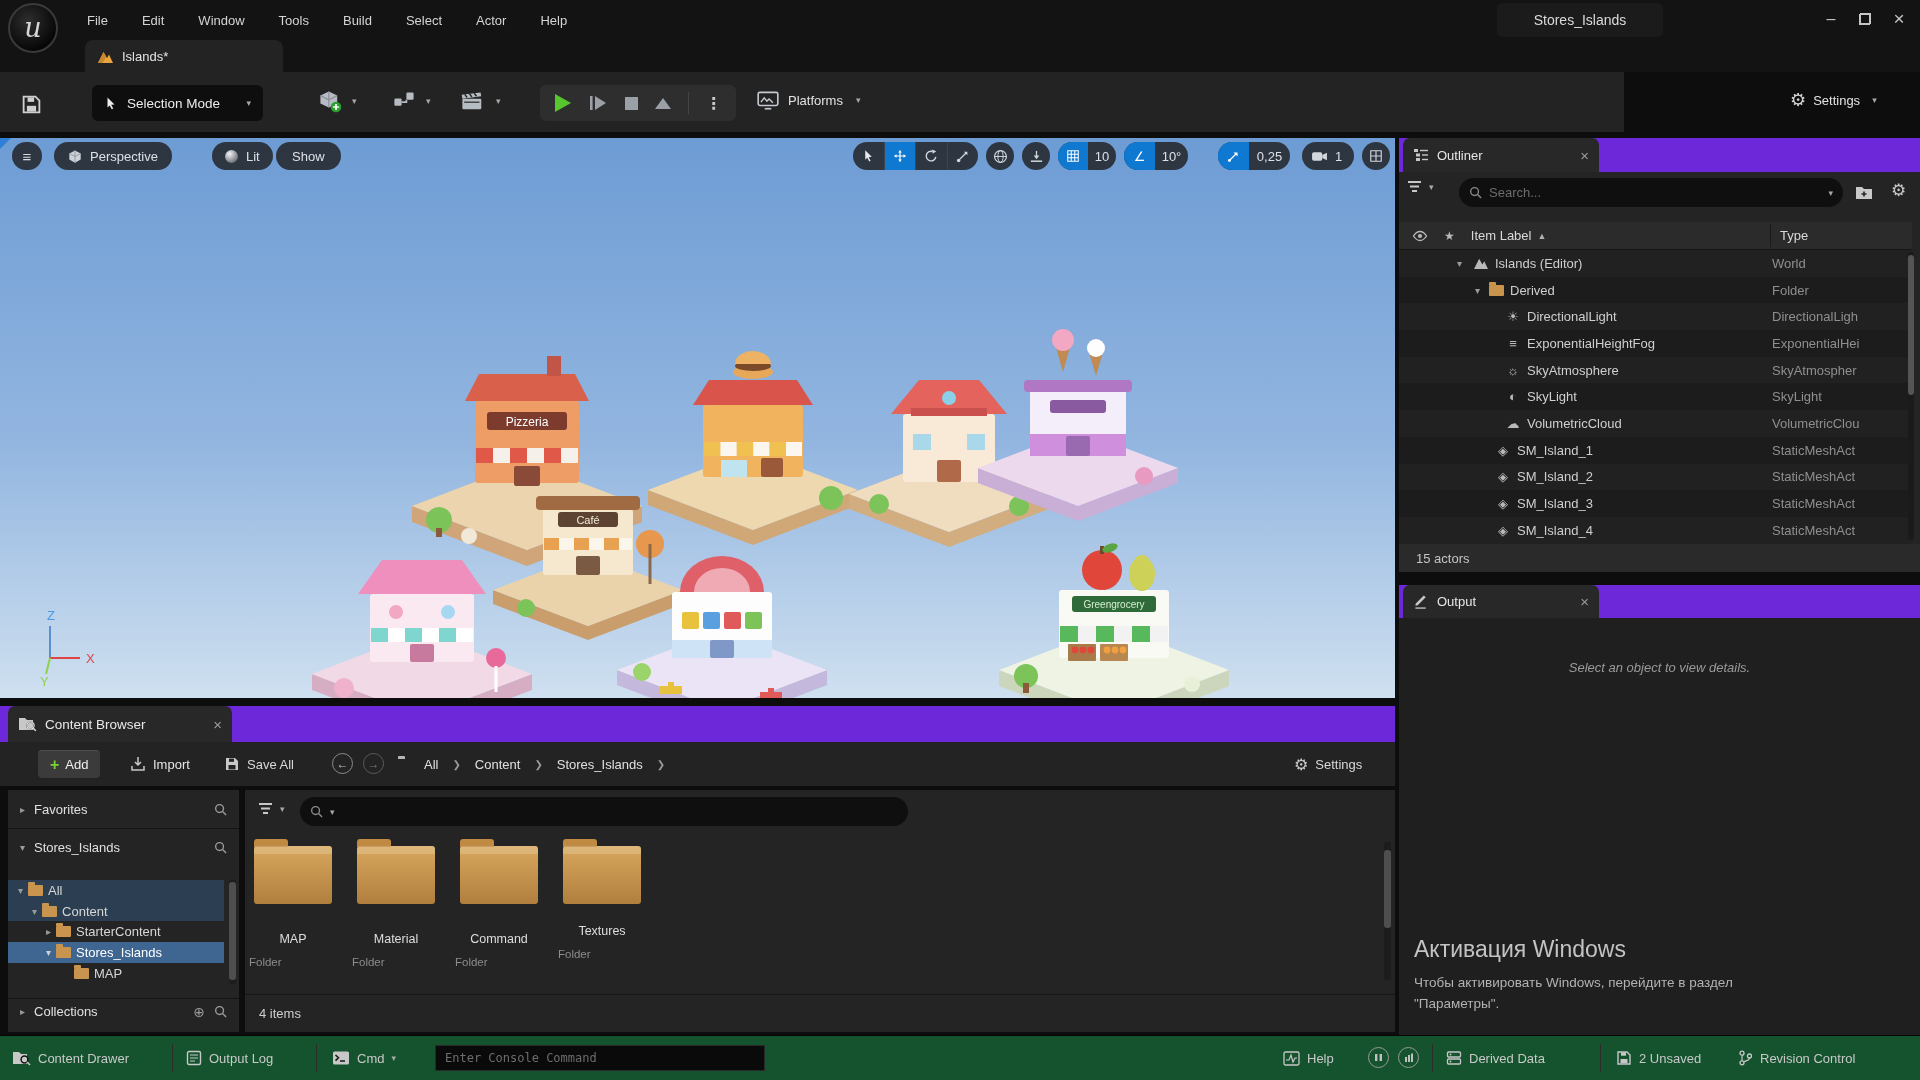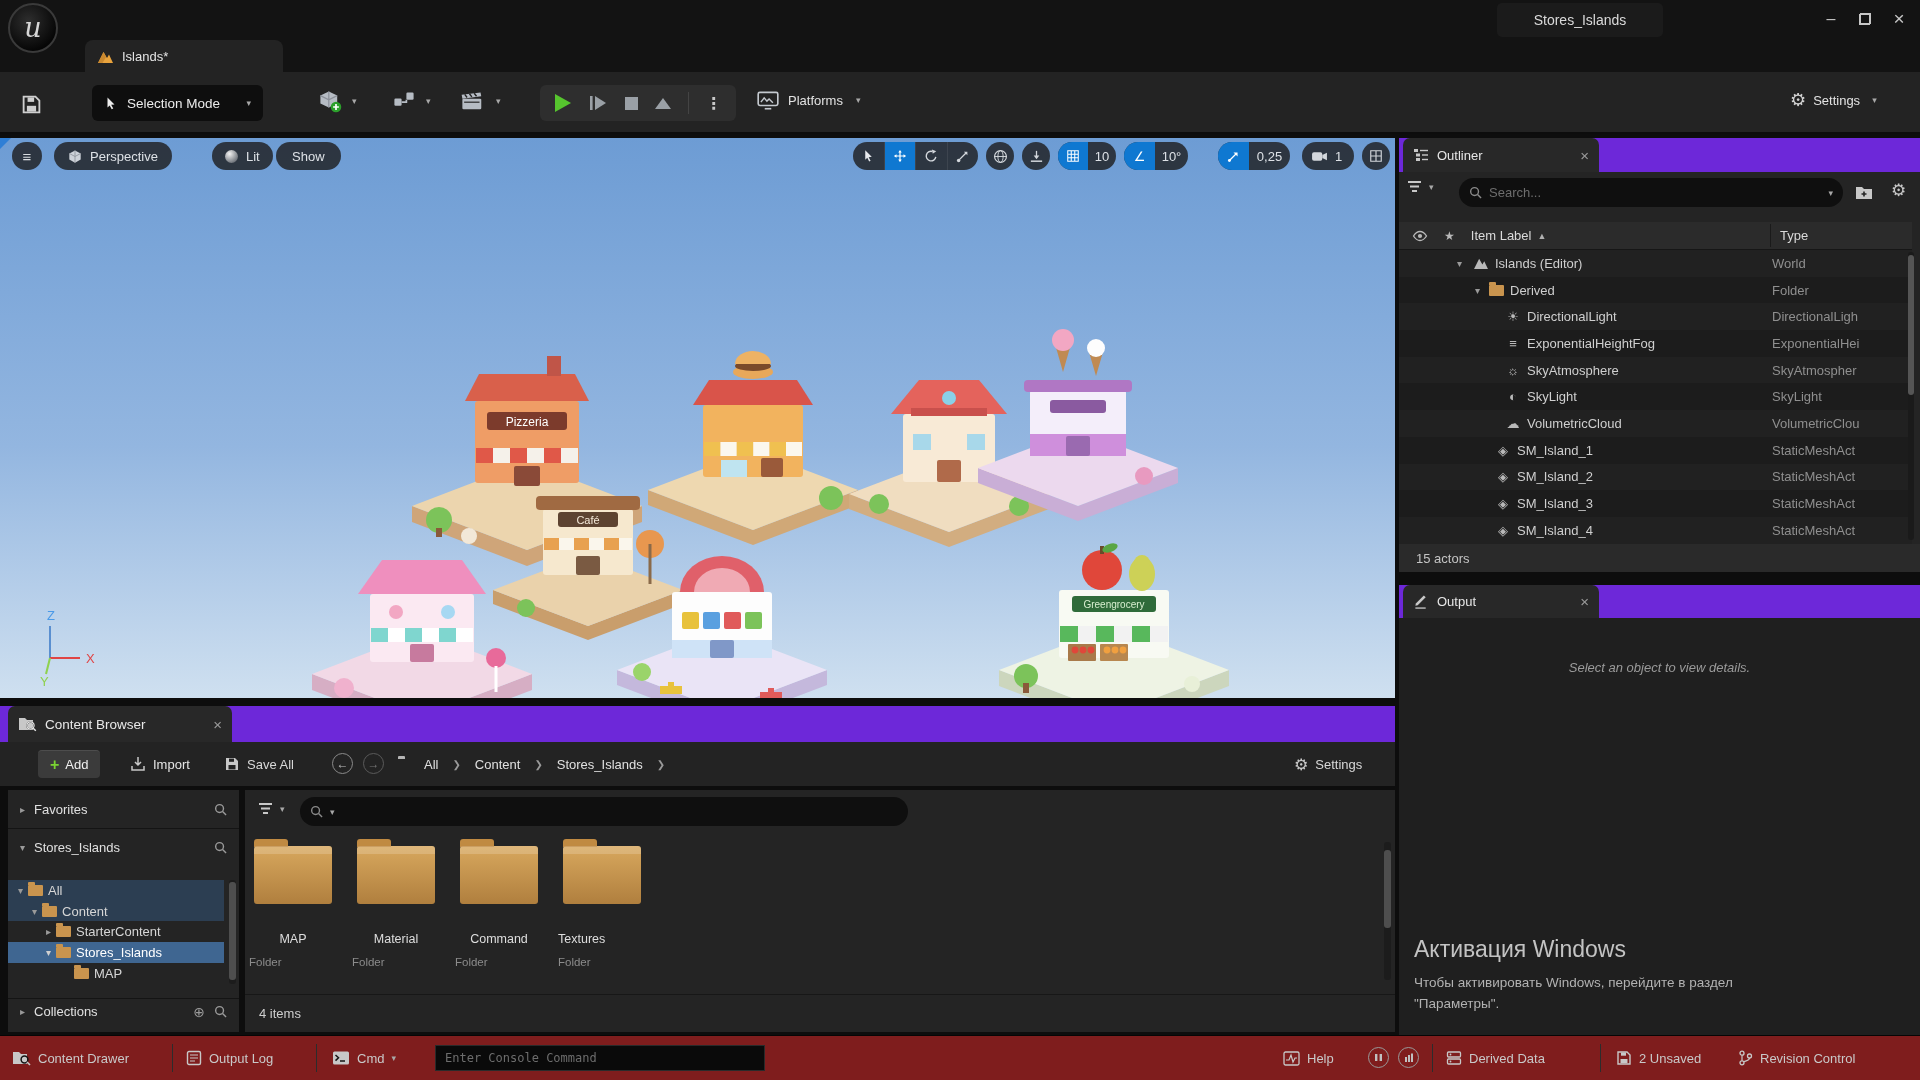--- a/index.html
+++ b/index.html
@@ -14,21 +14,21 @@
   
   #titlebar{left:0;top:0;width:1920px;height:40px;background:#131313}
   .menu-item{color:#d4d4d4;font-size:13px;padding:4px 2px;cursor:default}
   .win-btn{width:34px;height:34px;display:flex;align-items:center;justify-content:center;color:#c6c6c6}
   .restore-ico{position:relative;width:12px;height:12px}
   .restore-ico::before{content:"";position:absolute;left:0;bottom:0;width:9px;height:9px;border:1.4px solid #c6c6c6;background:#131313}
   .restore-ico::after{content:"";position:absolute;right:0;top:0;width:9px;height:9px;border:1.4px solid #c6c6c6}
   
   #tabrow{left:0;top:40px;width:1920px;height:32px;background:#131313}
   .lvl-tab{position:absolute;left:85px;top:0;width:198px;height:32px;background:#232323;border-radius:8px 8px 0 0;display:flex;align-items:center;padding:0 12px;gap:8px}
-  #toolbar{left:0;top:72px;width:1920px;height:62px;background:#232323;border-bottom:2px solid #0c0c0c}
+  #toolbar{left:0;top:72px;width:1624px;height:62px;background:#232323;border-bottom:2px solid #0c0c0c}
   .tb-btn{display:flex;align-items:center;justify-content:center;color:#cfcfcf}
   .mode-pill{position:absolute;left:92px;top:13px;width:171px;height:36px;background:#0e0e0e;border-radius:6px;display:flex;align-items:center;padding:0 12px;gap:9px}
   .play-group{position:absolute;left:540px;top:13px;width:196px;height:36px;background:#2e2e2e;border-radius:6px;display:flex;align-items:center;justify-content:space-around;padding:0 6px}
   .tri-play{width:0;height:0;border-left:16px solid #56c52e;border-top:9px solid transparent;border-bottom:9px solid transparent}
   .tri-eject{width:0;height:0;border-bottom:11px solid #9aa0a6;border-left:8px solid transparent;border-right:8px solid transparent}
   .sq-stop{width:13px;height:13px;background:#9aa0a6}
   
   #viewport{left:0;top:138px;width:1395px;height:560px;overflow:hidden;background:#6d9cd4}
   .vp-pill{position:absolute;top:4px;height:28px;background:rgba(38,42,49,.9);border-radius:14px;display:flex;align-items:center;color:#dde1e6;font-size:13px}
   .vp-seg{height:28px;display:flex;align-items:center;justify-content:center}
@@ -49,32 +49,42 @@
   .sf{position:relative;width:15px;height:11px;background:#c9944e;border-radius:1px;flex:none}
   .sf::before{content:"";position:absolute;top:-3px;left:0;width:7px;height:3px;background:#c9944e;border-radius:1px 1px 0 0}
   .sf.gray{background:#b5b5b5}.sf.gray::before{background:#b5b5b5}
   .bigfolder{position:relative;width:78px;height:58px;background:linear-gradient(#d8a85e,#b07f3e);border-radius:3px}
   .bigfolder::before{content:"";position:absolute;top:-7px;left:0;width:34px;height:8px;background:#c08a42;border-radius:3px 3px 0 0}
   .bigfolder::after{content:"";position:absolute;top:0;left:0;width:100%;height:8px;background:rgba(255,255,255,.18);border-radius:3px 3px 0 0}
   .cb-tree-row{position:relative;height:20.7px;display:flex;align-items:center;gap:5px;font-size:13px;color:#d6d6d6}
   .hl1{background:#2c3e52}.hl2{background:#3f6691}
   .scroll-thumb{background:#555;border-radius:3px}
   
-  #statusbar{left:0;top:1035px;width:1920px;height:45px;background:#7f1d1d;border-top:1px solid #060606}
+  #statusbar{left:0;top:1035px;width:1920px;height:45px;background:#14532d;border-top:1px solid #060606}
   .sb-item{display:flex;align-items:center;gap:7px;color:#c9c9c9;font-size:13px}
   .sb-sep{width:1px;height:28px;background:#2c2c2c}
   .circ-ico{width:21px;height:21px;border:1.4px solid #9a9a9a;border-radius:50%;display:flex;align-items:center;justify-content:center}
   .ital{font-style:italic}
 </style>
 </head>
 <body>
 
 <div id="titlebar" class="abs">
   <div class="abs" style="left:8px;top:3px;width:50px;height:50px;border-radius:50%;background:radial-gradient(circle at 40% 35%,#2e2e2e,#050505 75%);border:2px solid #3a3a3a;z-index:6;display:flex;align-items:center;justify-content:center">
     <span style="font-family:'DejaVu Serif',serif;font-style:italic;font-size:27px;color:#d6d6d6;margin-top:-2px">u</span>
+  </div>
+  <div class="flex" style="position:absolute;left:85px;top:0;height:40px;gap:30px">
+    <span class="menu-item">File</span>
+    <span class="menu-item">Edit</span>
+    <span class="menu-item">Window</span>
+    <span class="menu-item">Tools</span>
+    <span class="menu-item">Build</span>
+    <span class="menu-item">Select</span>
+    <span class="menu-item">Actor</span>
+    <span class="menu-item">Help</span>
   </div>
   <div class="abs" style="left:1497px;top:3px;width:166px;height:34px;background:#1b1b1b;border-radius:5px;display:flex;align-items:center;justify-content:center">
     <span style="font-size:14px;color:#dadada">Stores_Islands</span>
   </div>
   <div class="flex abs" style="right:4px;top:2px">
     <div class="win-btn">
         <span style="font-size:16px">–</span>
       </div>
     <div class="win-btn">
         <span class="restore-ico"></span>
@@ -754,21 +764,21 @@
     <div style="text-align:center;margin-top:28px;color:#dedede;font-size:12.5px">Material</div>
     <div style="margin-top:10px;color:#8c8c8c;font-size:11.5px">Folder</div>
   </div>
   <div class="abs" style="left:210px;top:56px;width:88px">
     <div class="bigfolder" style="margin:0 auto"></div>
     <div style="text-align:center;margin-top:28px;color:#dedede;font-size:12.5px">Command</div>
     <div style="margin-top:10px;color:#8c8c8c;font-size:11.5px">Folder</div>
   </div>
   <div class="abs" style="left:313px;top:56px;width:88px">
     <div class="bigfolder" style="margin:0 auto"></div>
-    <div style="margin-top:28px;color:#dedede;font-size:12.5px">Textures</div>
+    <div style="text-align:center;margin-top:20px;color:#dedede;font-size:12.5px">Textures</div>
     <div style="margin-top:10px;color:#8c8c8c;font-size:11.5px">Folder</div>
   </div>
 
   <div class="abs" style="left:1139px;top:52px;width:7px;height:138px;background:#1c1c1c;border-radius:3px">
     <div class="scroll-thumb" style="width:7px;height:78px;margin-top:8px;background:#4e4e4e"></div>
   </div>
   <div class="abs flex" style="left:0;top:204px;width:1150px;height:38px;border-top:1px solid #171717;padding-left:14px">
     <span style="color:#cfcfcf">4 items</span>
   </div>
 </div>

